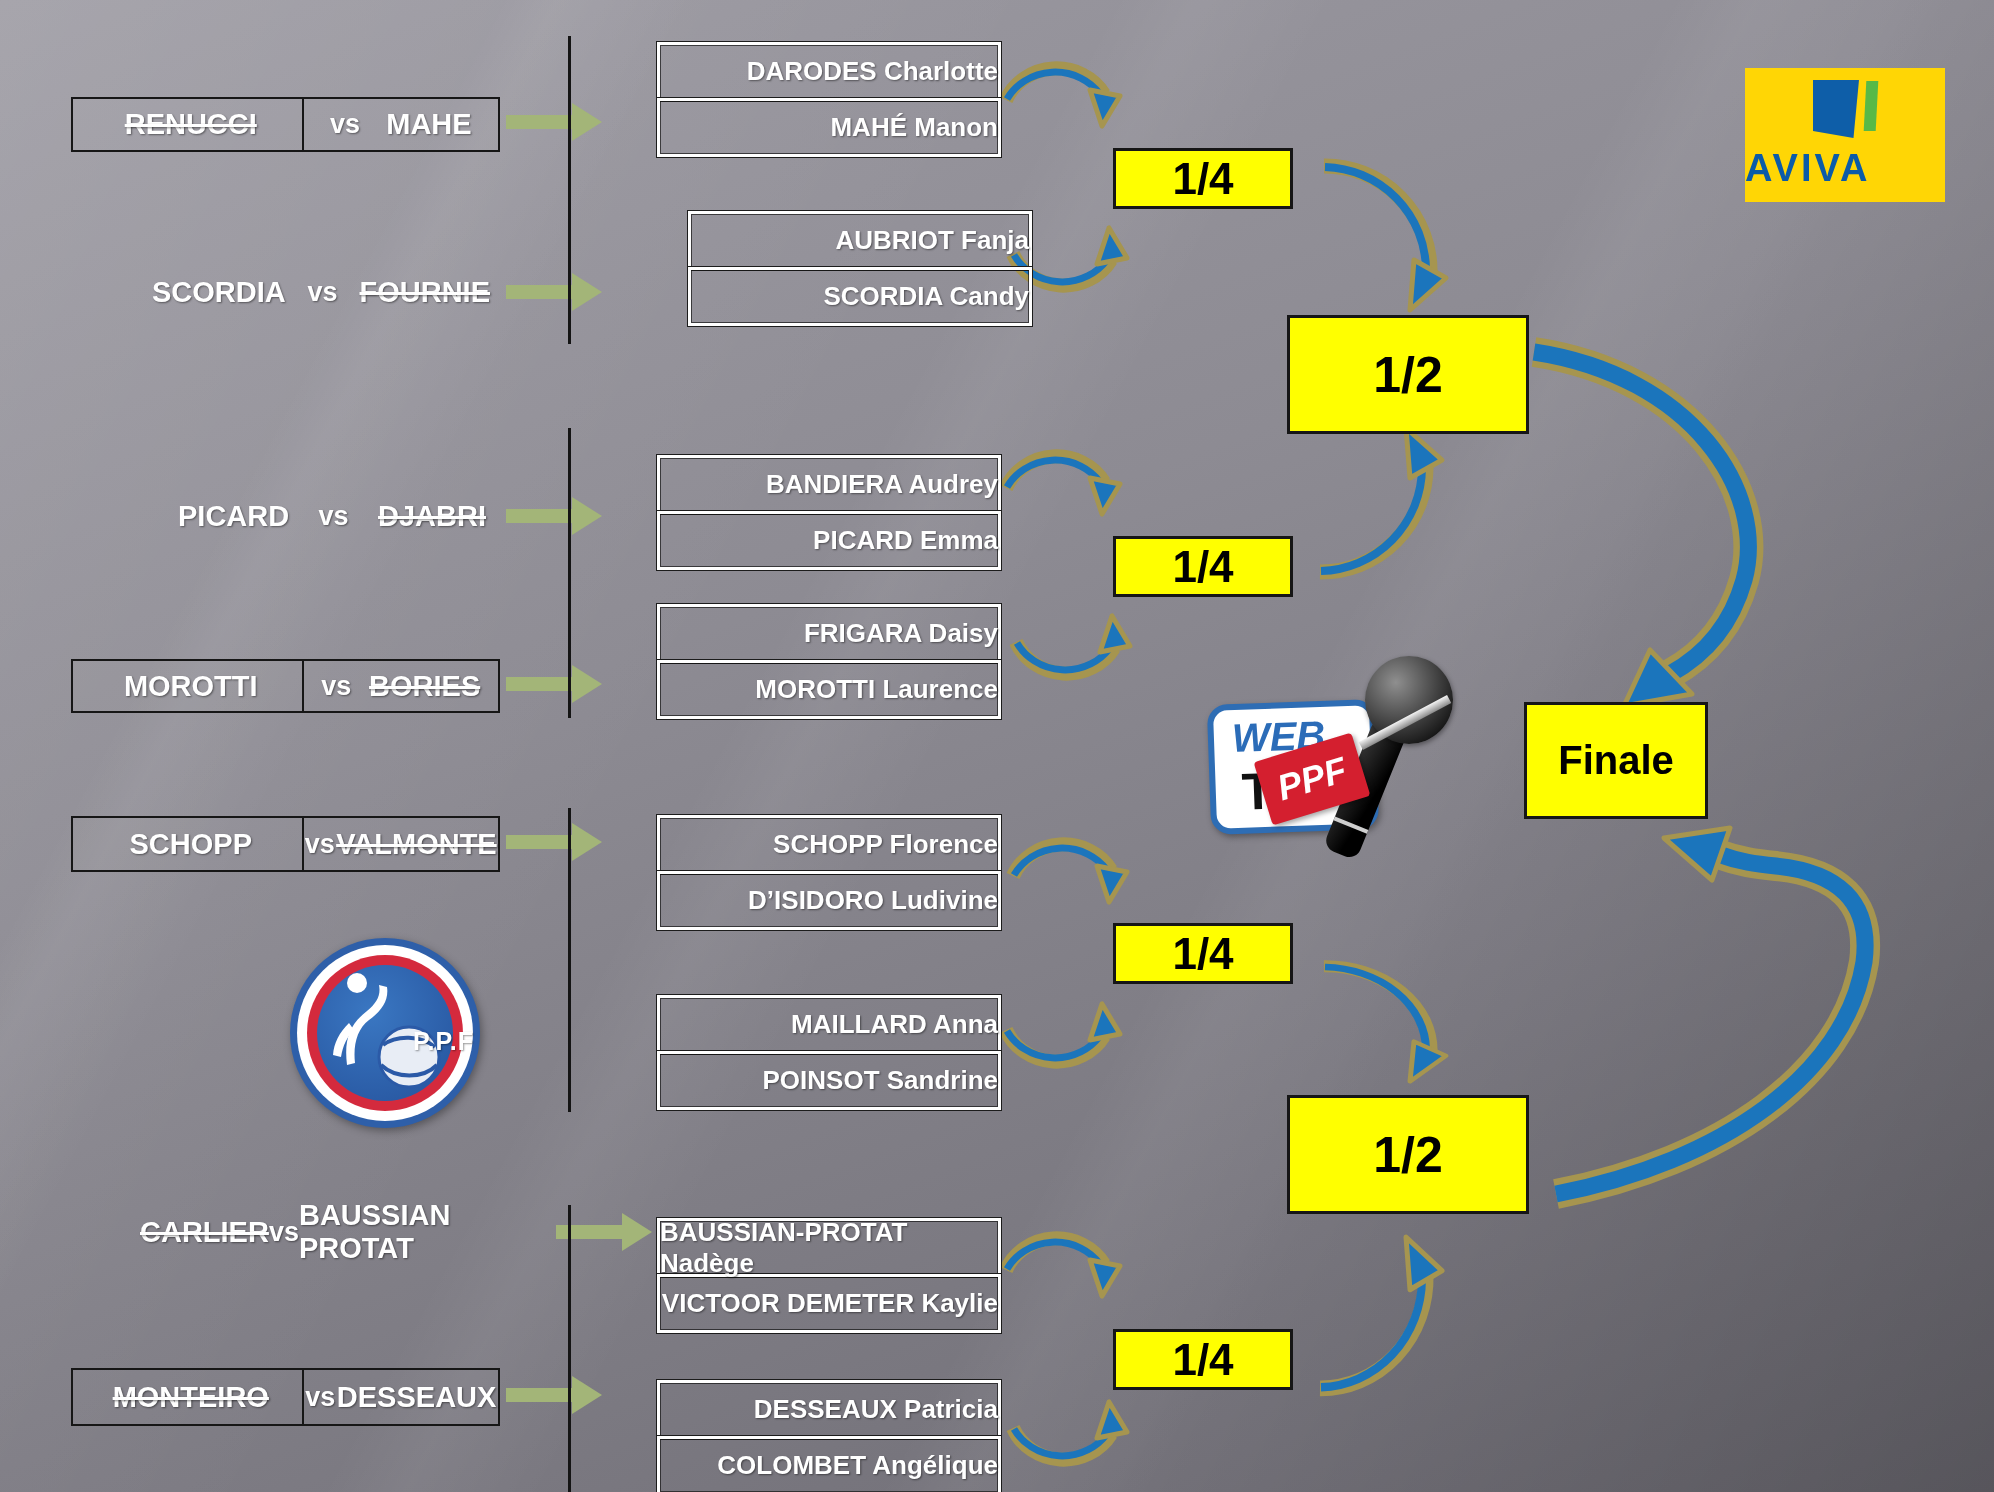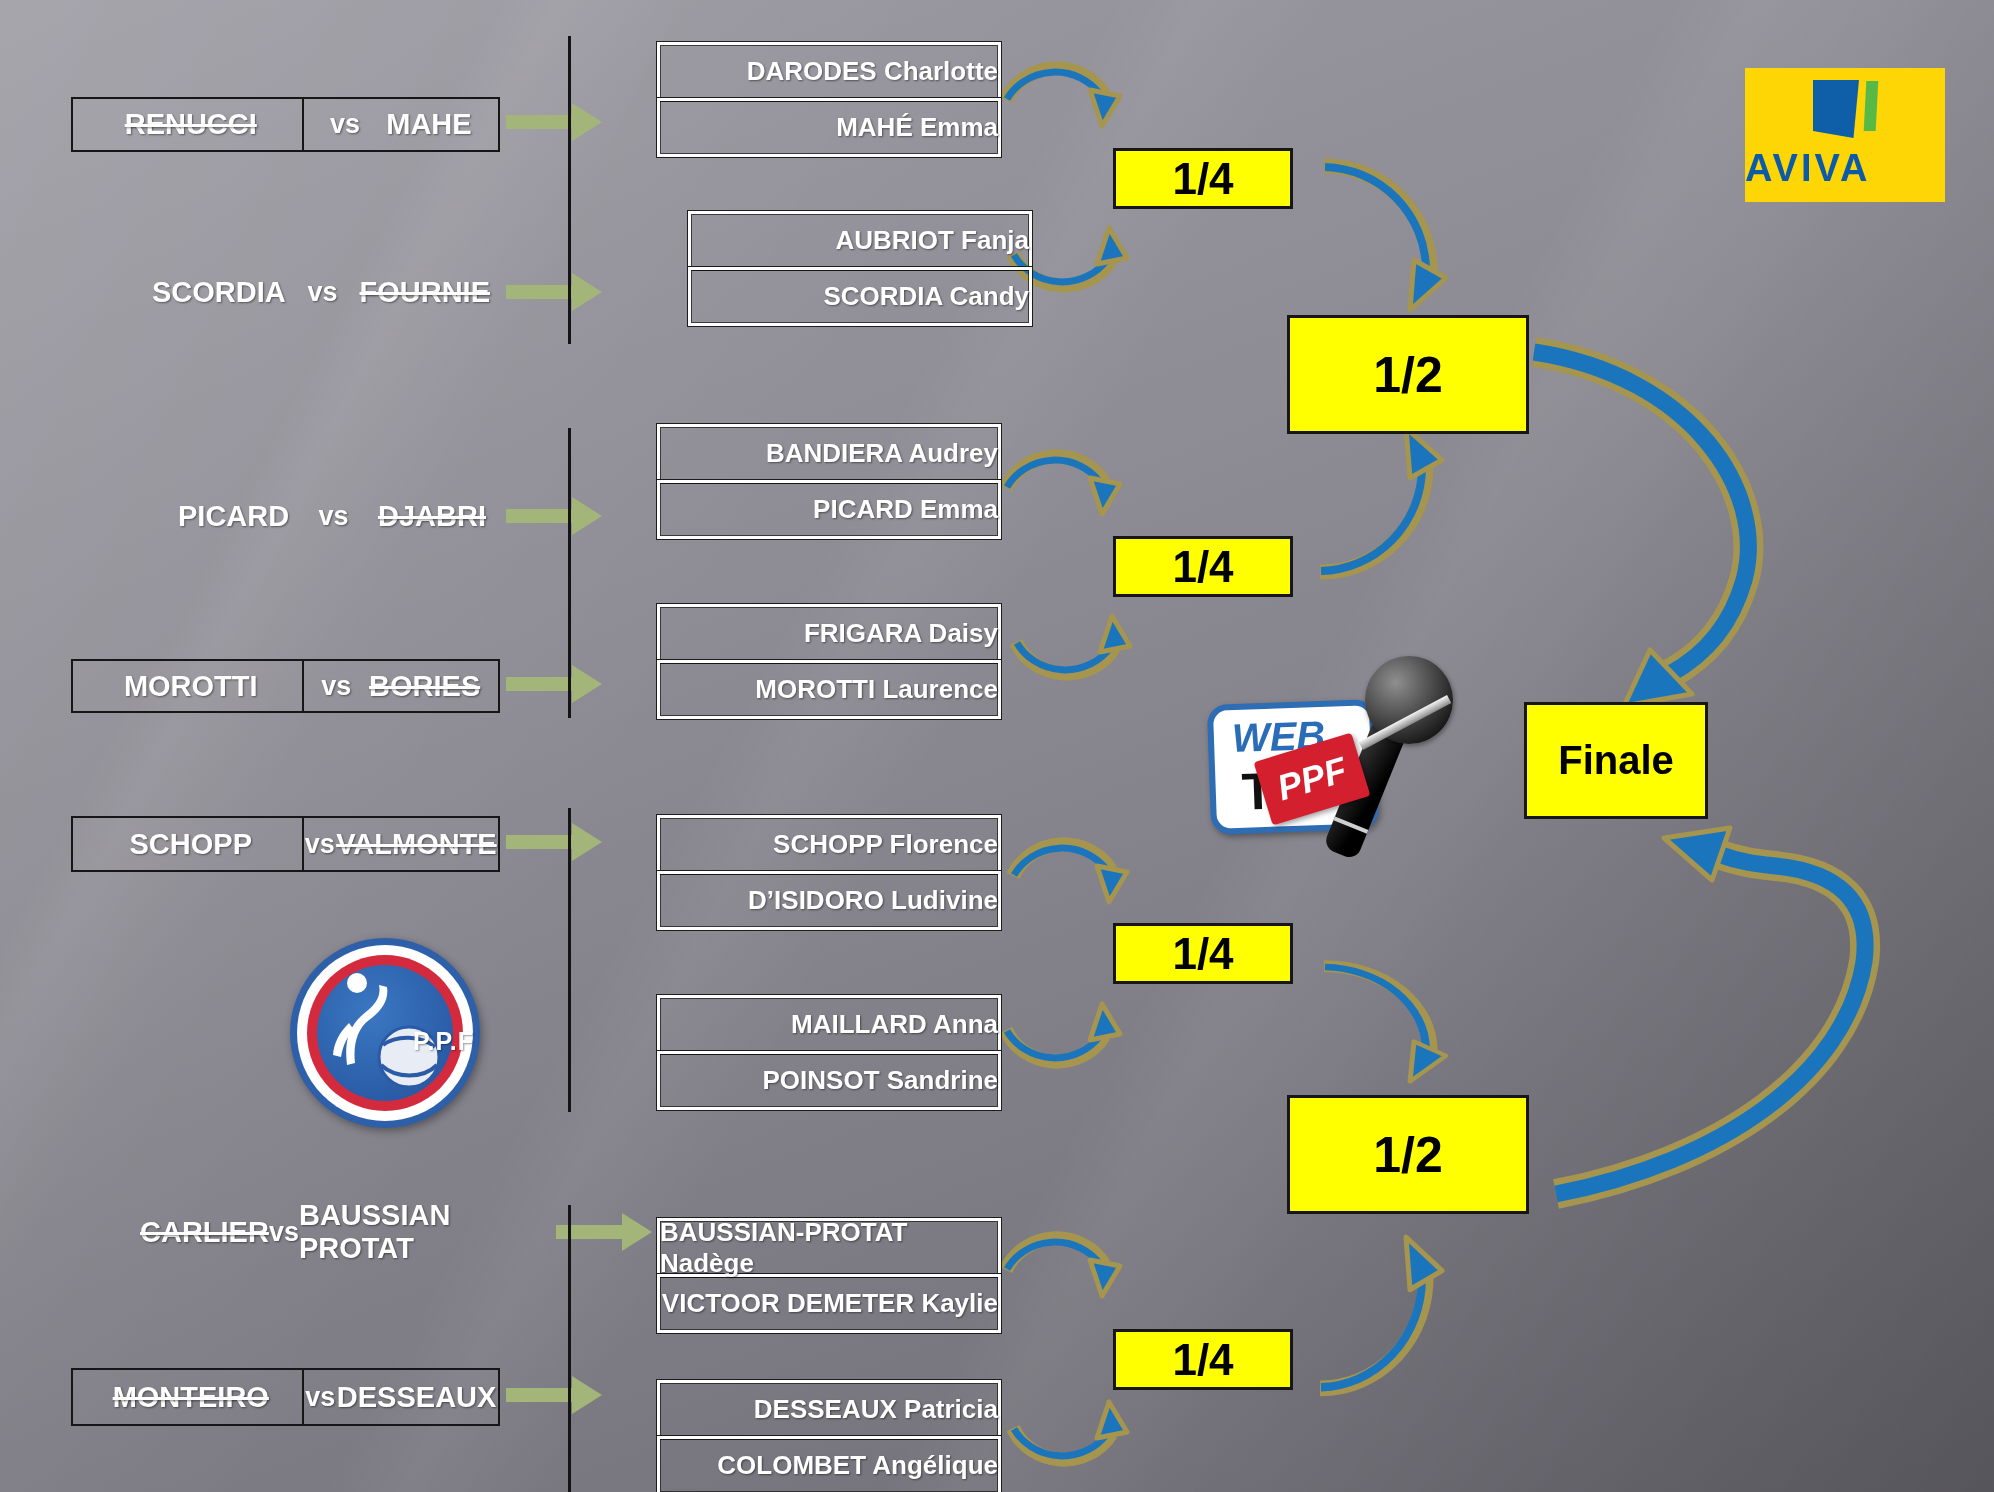--- a/index.html
+++ b/index.html
@@ -199,32 +199,32 @@
         <span class="txt vslabel">vs</span>
         <span class="txt">DESSEAUX</span>
       </div>
   </div>
 
   <div class="bgroup" style="left:657px;top:42px">
     <div class="bcell">
         <span>DARODES Charlotte</span>
       </div>
     <div class="bcell">
-        <span>MAHÉ Emma</span>
+        <span>MAHÉ Manon</span>
       </div>
   </div>
   <div class="bgroup" style="left:688px;top:211px">
     <div class="bcell">
         <span>AUBRIOT Fanja</span>
       </div>
     <div class="bcell">
         <span>SCORDIA Candy</span>
       </div>
   </div>
-  <div class="bgroup" style="left:657px;top:424px">
+  <div class="bgroup" style="left:657px;top:455px">
     <div class="bcell">
         <span>BANDIERA Audrey</span>
       </div>
     <div class="bcell">
         <span>PICARD Emma</span>
       </div>
   </div>
   <div class="bgroup" style="left:657px;top:604px">
     <div class="bcell">
         <span>FRIGARA Daisy</span>

